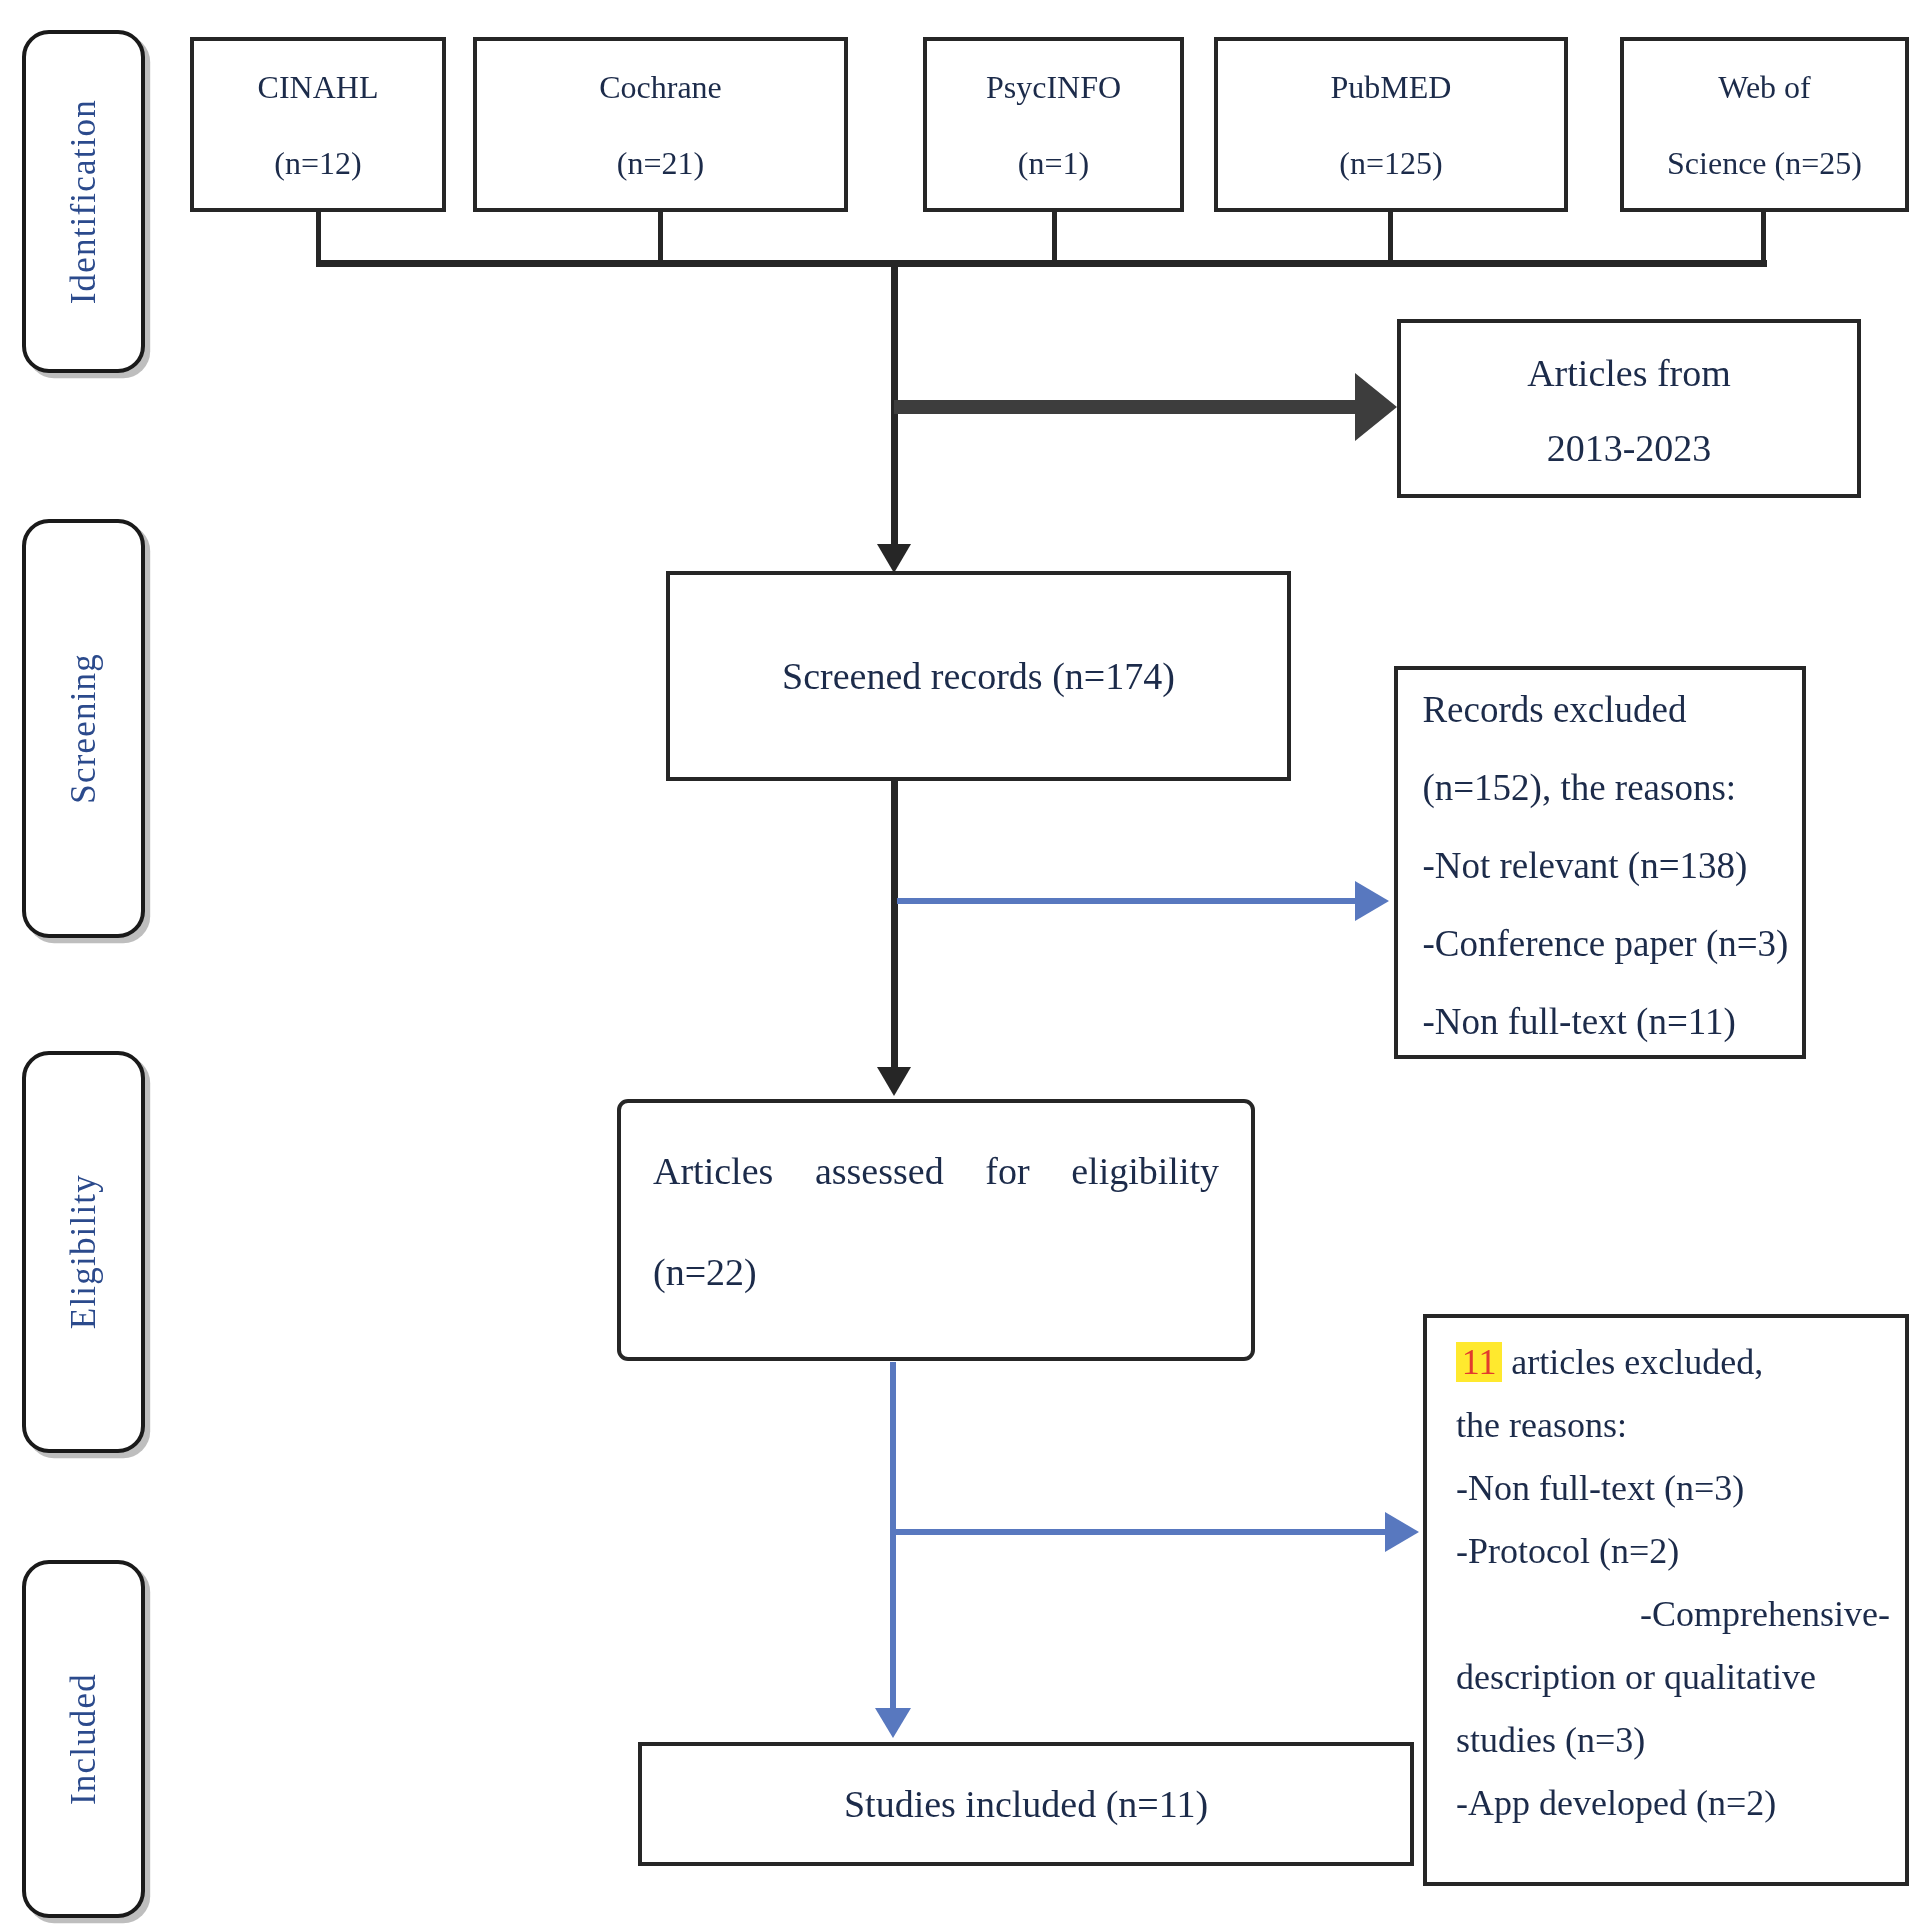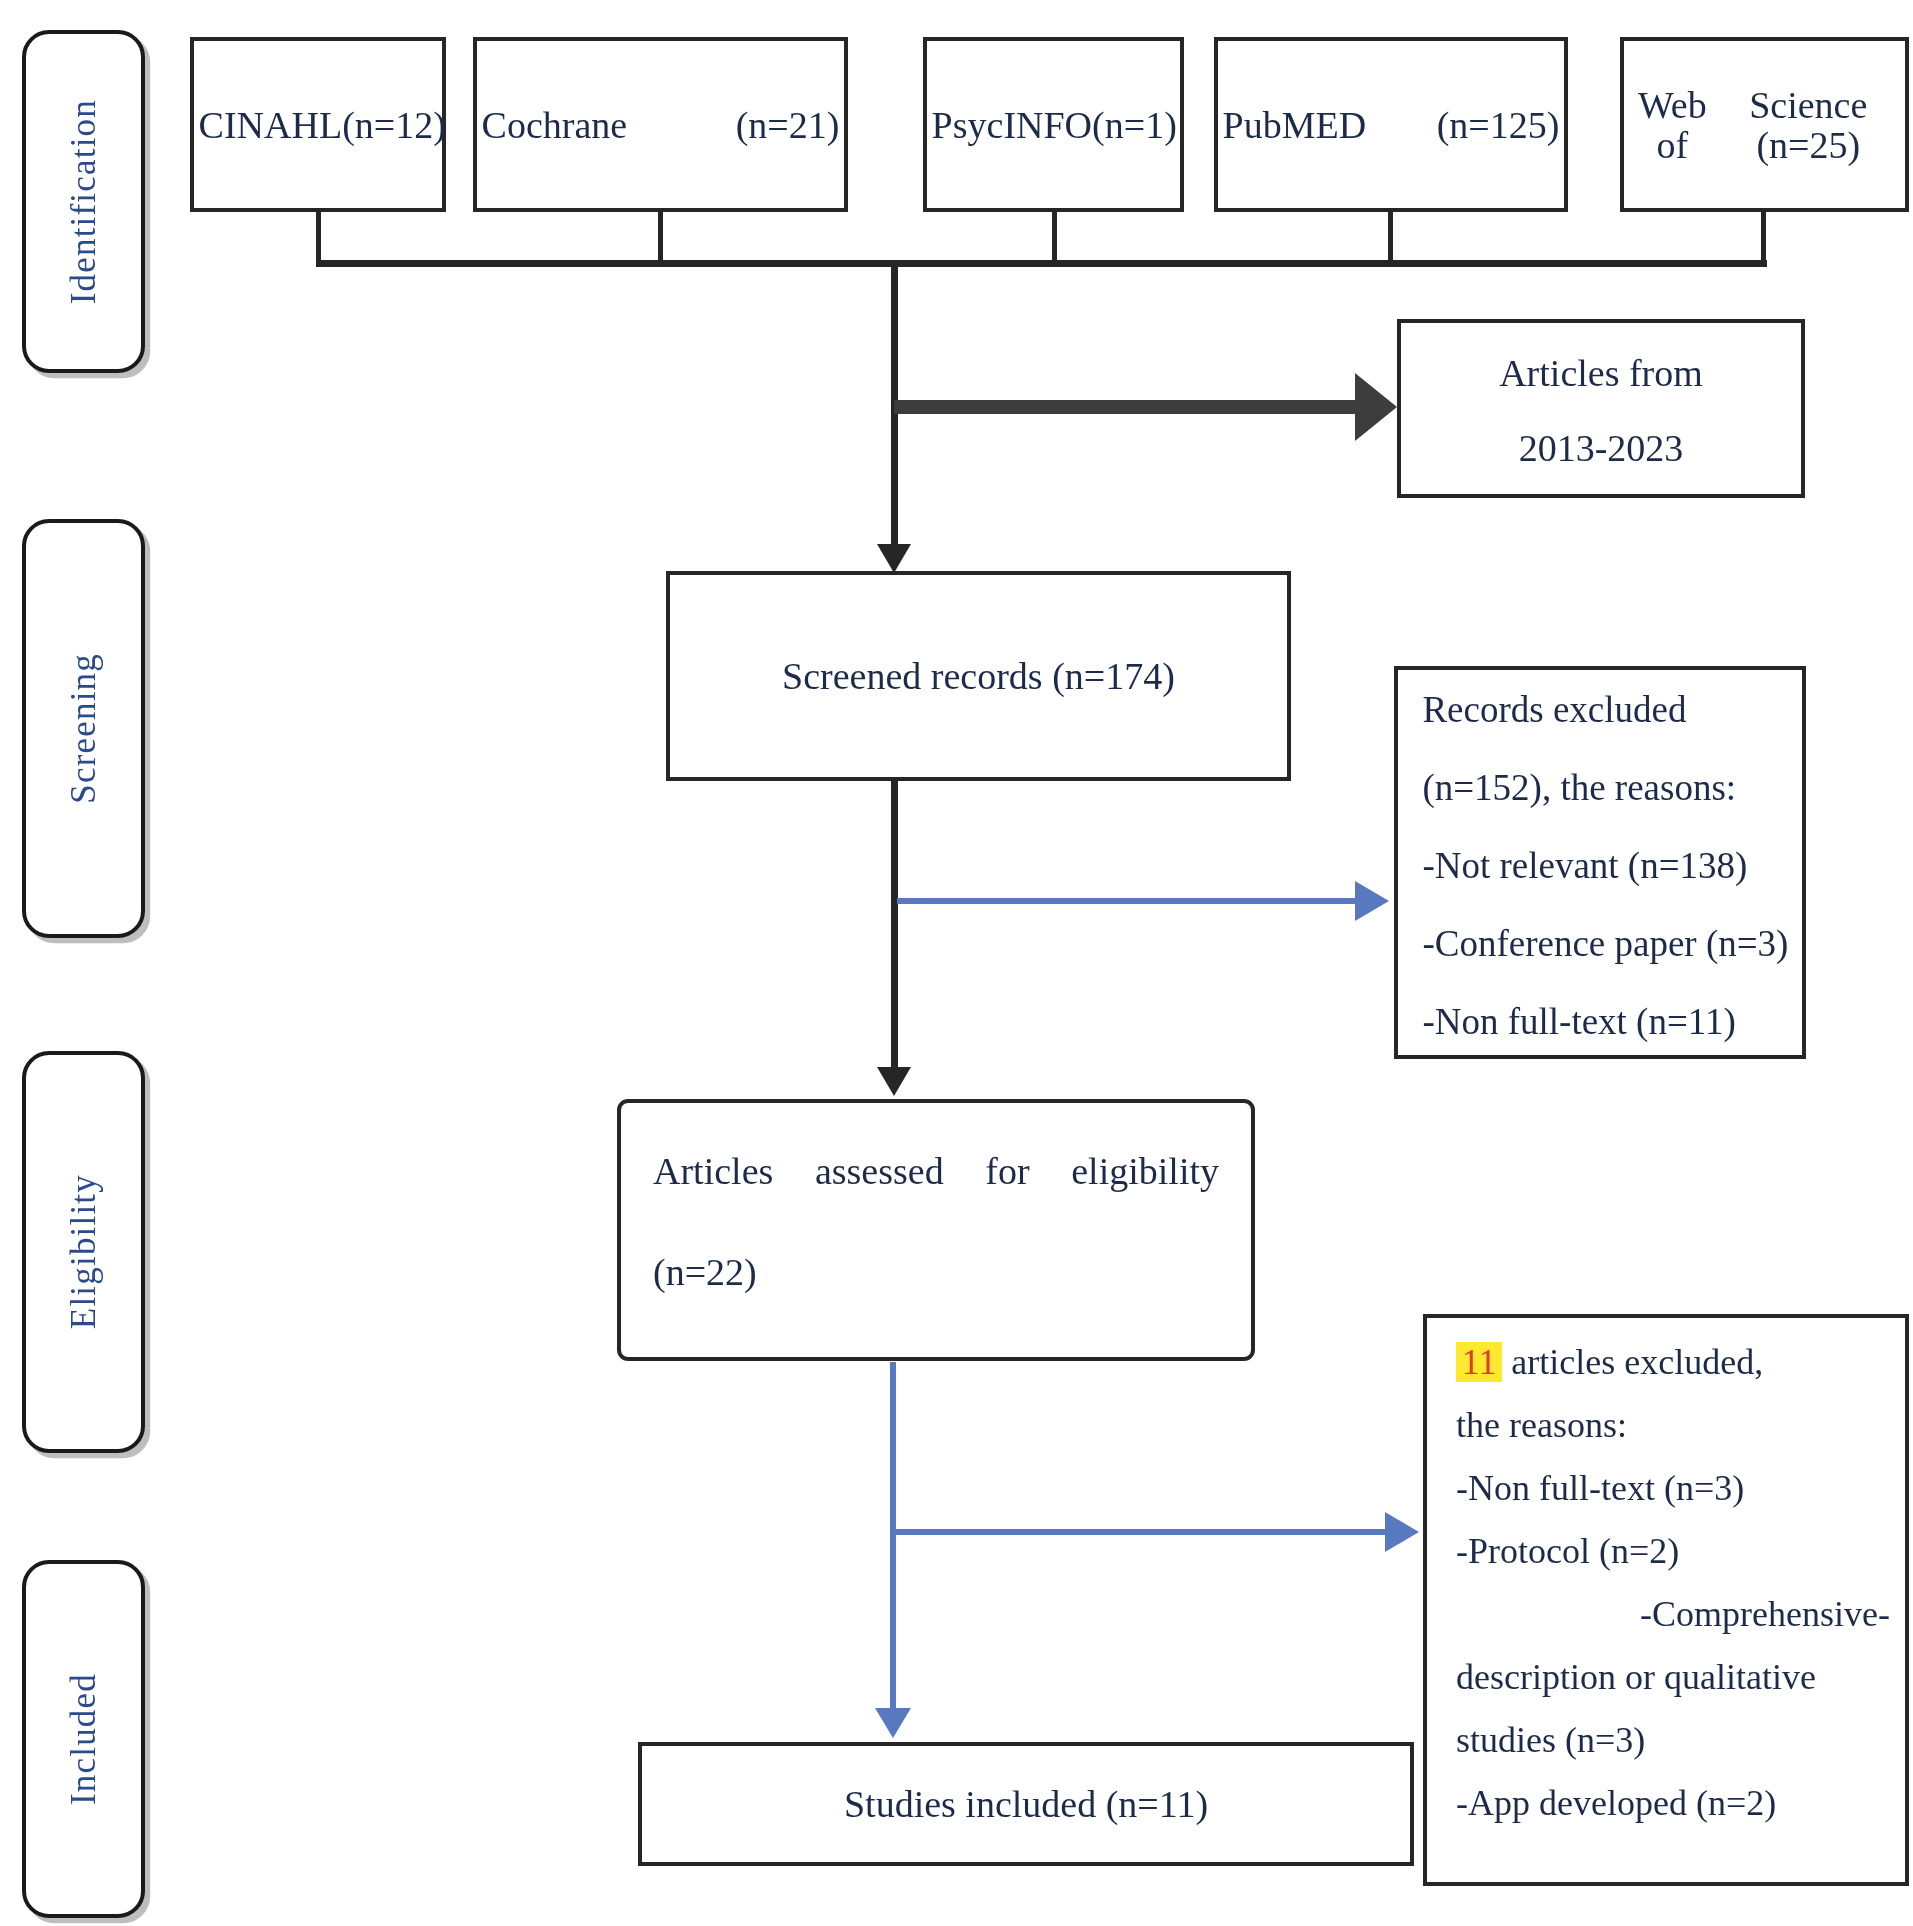--- a/index.html
+++ b/index.html
@@ -12,24 +12,24 @@
     overflow:hidden;
   }
   
   .box{
     position:absolute;
     border:4.6px solid var(--line,#262626);
     background:#ffffff;
     box-sizing:border-box;
   }
   .srcbox{
-    display:flex;flex-direction:row;justify-content:space-between;
+    display:flex;flex-direction:column;justify-content:space-between;
     align-items:center;text-align:center;
     padding:30px 4.6px 27px 4.6px;
-    font-size:38px;line-height:1.05;
+    font-size:32px;line-height:1.05;
   }
   .centerbox{
     display:flex;align-items:center;justify-content:center;
     text-align:center;font-size:38px;
   }
   .twolinebox{
     display:flex;flex-direction:column;justify-content:space-between;
     align-items:center;text-align:center;
     padding:28px 5.8px 24.4px 5.8px;font-size:38px;
   }
@@ -127,21 +127,21 @@
   <div class="line" style="left:1761px;top:212px;width:5.2px;height:53px;"></div>
 
   <div class="line" style="left:316px;top:260px;width:1451px;height:7px;"></div>
 
   <div class="line" style="left:891px;top:262px;width:7px;height:285px;"></div>
   <div class="tri down-dark" style="left:877px;top:544px;"></div>
 
   <div class="thick" style="left:894px;top:400px;width:465px;height:14px;"></div>
   <div class="tri right-big" style="left:1355px;top:373px;"></div>
 
-  <div class="box twolinebox" style="left:1397px;top:319px;width:408px;height:179px;">
+  <div class="box twolinebox" style="left:1397px;top:319px;width:464px;height:179px;">
     <span>Articles from</span>
     <span>2013-2023</span>
   </div>
 
   <div class="box centerbox" style="left:625px;top:571px;width:625px;height:210px;margin-left:41px;">
     <span>Screened records (n=174)</span>
   </div>
 
   <div class="line" style="left:891px;top:781px;width:7px;height:287px;"></div>
   <div class="tri down-dark" style="left:877px;top:1067px;"></div>

